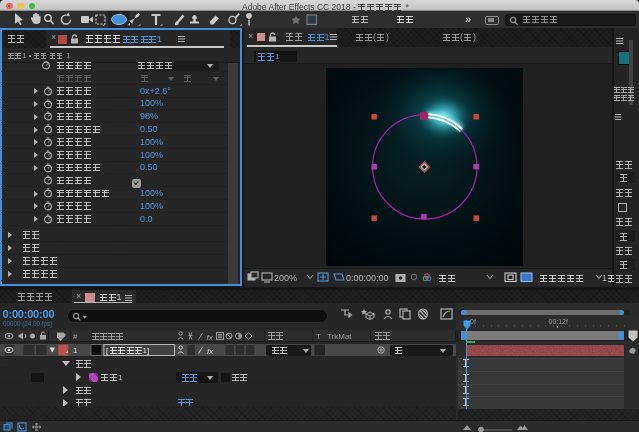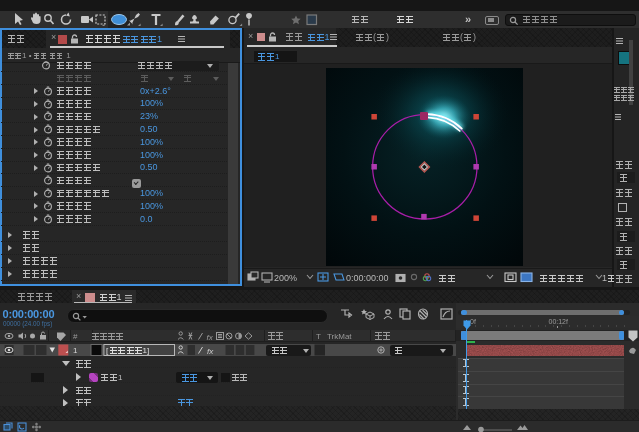--- a/index.html
+++ b/index.html
@@ -12,20 +12,27 @@
  linear-gradient(currentColor,currentColor) 0 100%/100% 1px no-repeat,
  linear-gradient(currentColor,currentColor) 48% 0/1px 100% no-repeat;}
 .z{width:7px;height:7.5px;margin-right:2px;}
 .zs{width:5.5px;height:6px;margin-right:1.5px;}
 
 .hx{background-image:repeating-linear-gradient(45deg,rgba(0,0,0,0.16) 0 1px,transparent 1px 4px),repeating-linear-gradient(-45deg,rgba(0,0,0,0.12) 0 1px,transparent 1px 4px);}
 .ib{width:6px;height:8px;border-top:1.6px solid #b8c4ce;border-bottom:1.6px solid #b8c4ce;background:linear-gradient(#b8c4ce,#b8c4ce) 50% 0/1.6px 100% no-repeat;}
 </style></head><body>
 <div id="w">
 
+<div class="a" style="left:0;top:0;width:639px;height:11px;background:linear-gradient(#d8d8d8,#c2c2c2);border-bottom:1px solid #8e8e8e;border-radius:4px 4px 0 0;">
+  <div class="a" style="left:6px;top:2.6px;width:6.6px;height:6.6px;border-radius:50%;background:#ee6a5e;"></div>
+  <div class="a" style="left:8px;top:4.5px;width:2px;height:2px;border-radius:50%;background:#8d3c32;"></div>
+  <div class="a" style="left:17.4px;top:2.6px;width:6.6px;height:6.6px;border-radius:50%;background:#f5bf4f;"></div>
+  <div class="a" style="left:28.5px;top:2.6px;width:6.6px;height:6.6px;border-radius:50%;background:#3cc243;"></div>
+  <div class="a" style="left:242px;top:1.5px;width:260px;height:9px;color:#3f3f3f;font-size:8.5px;white-space:nowrap;">Adobe After Effects CC 2018 - <span class="z" style="color:#3f3f3f"></span><span class="z" style="color:#3f3f3f"></span><span class="z" style="color:#3f3f3f"></span><span class="z" style="color:#3f3f3f"></span><span class="z" style="color:#3f3f3f"></span> *</div>
+</div>
 
 <div class="a" style="left:0;top:11px;width:639px;height:17px;background:#2e2e2e;">
   <svg class="a" style="left:0;top:0" width="639" height="17" viewBox="0 0 639 17">
     <g fill="#c8c8c8" stroke="none">
 
       <path d="M15 2 L15 13 L18 10.4 L20 14 L21.6 13.2 L19.6 9.8 L23 9 Z"></path>
 
       <path d="M31 8 q0-2 1-2 l1 1 v-3 q0-1.5 1-1.5 t1 1.5 v-1 q0-1.5 1-1.5 t1 1.5 v1 q0-1 1-1 t1 1 v2 q0-1 .8-1 t.8 1 v3 q0 4-4 4 t-4.6-3.5 Z"></path>
 
       <circle cx="48" cy="7" r="3.2" fill="none" stroke="#c8c8c8" stroke-width="1.4"></circle>
@@ -152,21 +159,21 @@
         </svg>
   <span class="a" style="left:55.5px;top:38.7px;color:#bebebe;"><span class="z"></span><span class="z"></span><span class="z"></span><span class="z"></span></span>
   <span class="a" style="left:139px;top:38.3px;color:#4a97e0;font-size:9px;">100%</span>
   <div class="a" style="left:0;top:49.3px;width:226px;height:12.8px;border-bottom:1px dotted #1d1d1d;"></div>
   <div class="a" style="left:33px;top:52.699999999999996px;width:0;height:0;border-left:4px solid #b0b0b0;border-top:3px solid transparent;border-bottom:3px solid transparent;"></div>
   <svg class="a" style="left:42px;top:50.3px" width="10" height="10">
           <circle cx="5" cy="5.5" r="3.4" fill="none" stroke="#b5b5b5" stroke-width="1.1"></circle>
           <path d="M5 5.5 L6.8 3.8 M3.8 1 h2.4" stroke="#b5b5b5" stroke-width="1"></path>
         </svg>
   <span class="a" style="left:55.5px;top:51.5px;color:#bebebe;"><span class="z"></span><span class="z"></span><span class="z"></span><span class="z"></span></span>
-  <span class="a" style="left:139px;top:51.099999999999994px;color:#4a97e0;font-size:9px;">23%</span>
+  <span class="a" style="left:139px;top:51.099999999999994px;color:#4a97e0;font-size:9px;">98%</span>
   <div class="a" style="left:0;top:62.1px;width:226px;height:12.8px;border-bottom:1px dotted #1d1d1d;"></div>
   <div class="a" style="left:33px;top:65.5px;width:0;height:0;border-left:4px solid #b0b0b0;border-top:3px solid transparent;border-bottom:3px solid transparent;"></div>
   <svg class="a" style="left:42px;top:63.1px" width="10" height="10">
           <circle cx="5" cy="5.5" r="3.4" fill="none" stroke="#b5b5b5" stroke-width="1.1"></circle>
           <path d="M5 5.5 L6.8 3.8 M3.8 1 h2.4" stroke="#b5b5b5" stroke-width="1"></path>
         </svg>
   <span class="a" style="left:55.5px;top:64.3px;color:#bebebe;"><span class="z"></span><span class="z"></span><span class="z"></span><span class="z"></span><span class="z"></span></span>
   <span class="a" style="left:139px;top:63.9px;color:#4a97e0;font-size:9px;">0.50</span>
   <div class="a" style="left:0;top:74.9px;width:226px;height:12.8px;border-bottom:1px dotted #1d1d1d;"></div>
   <div class="a" style="left:33px;top:78.30000000000001px;width:0;height:0;border-left:4px solid #b0b0b0;border-top:3px solid transparent;border-bottom:3px solid transparent;"></div>

